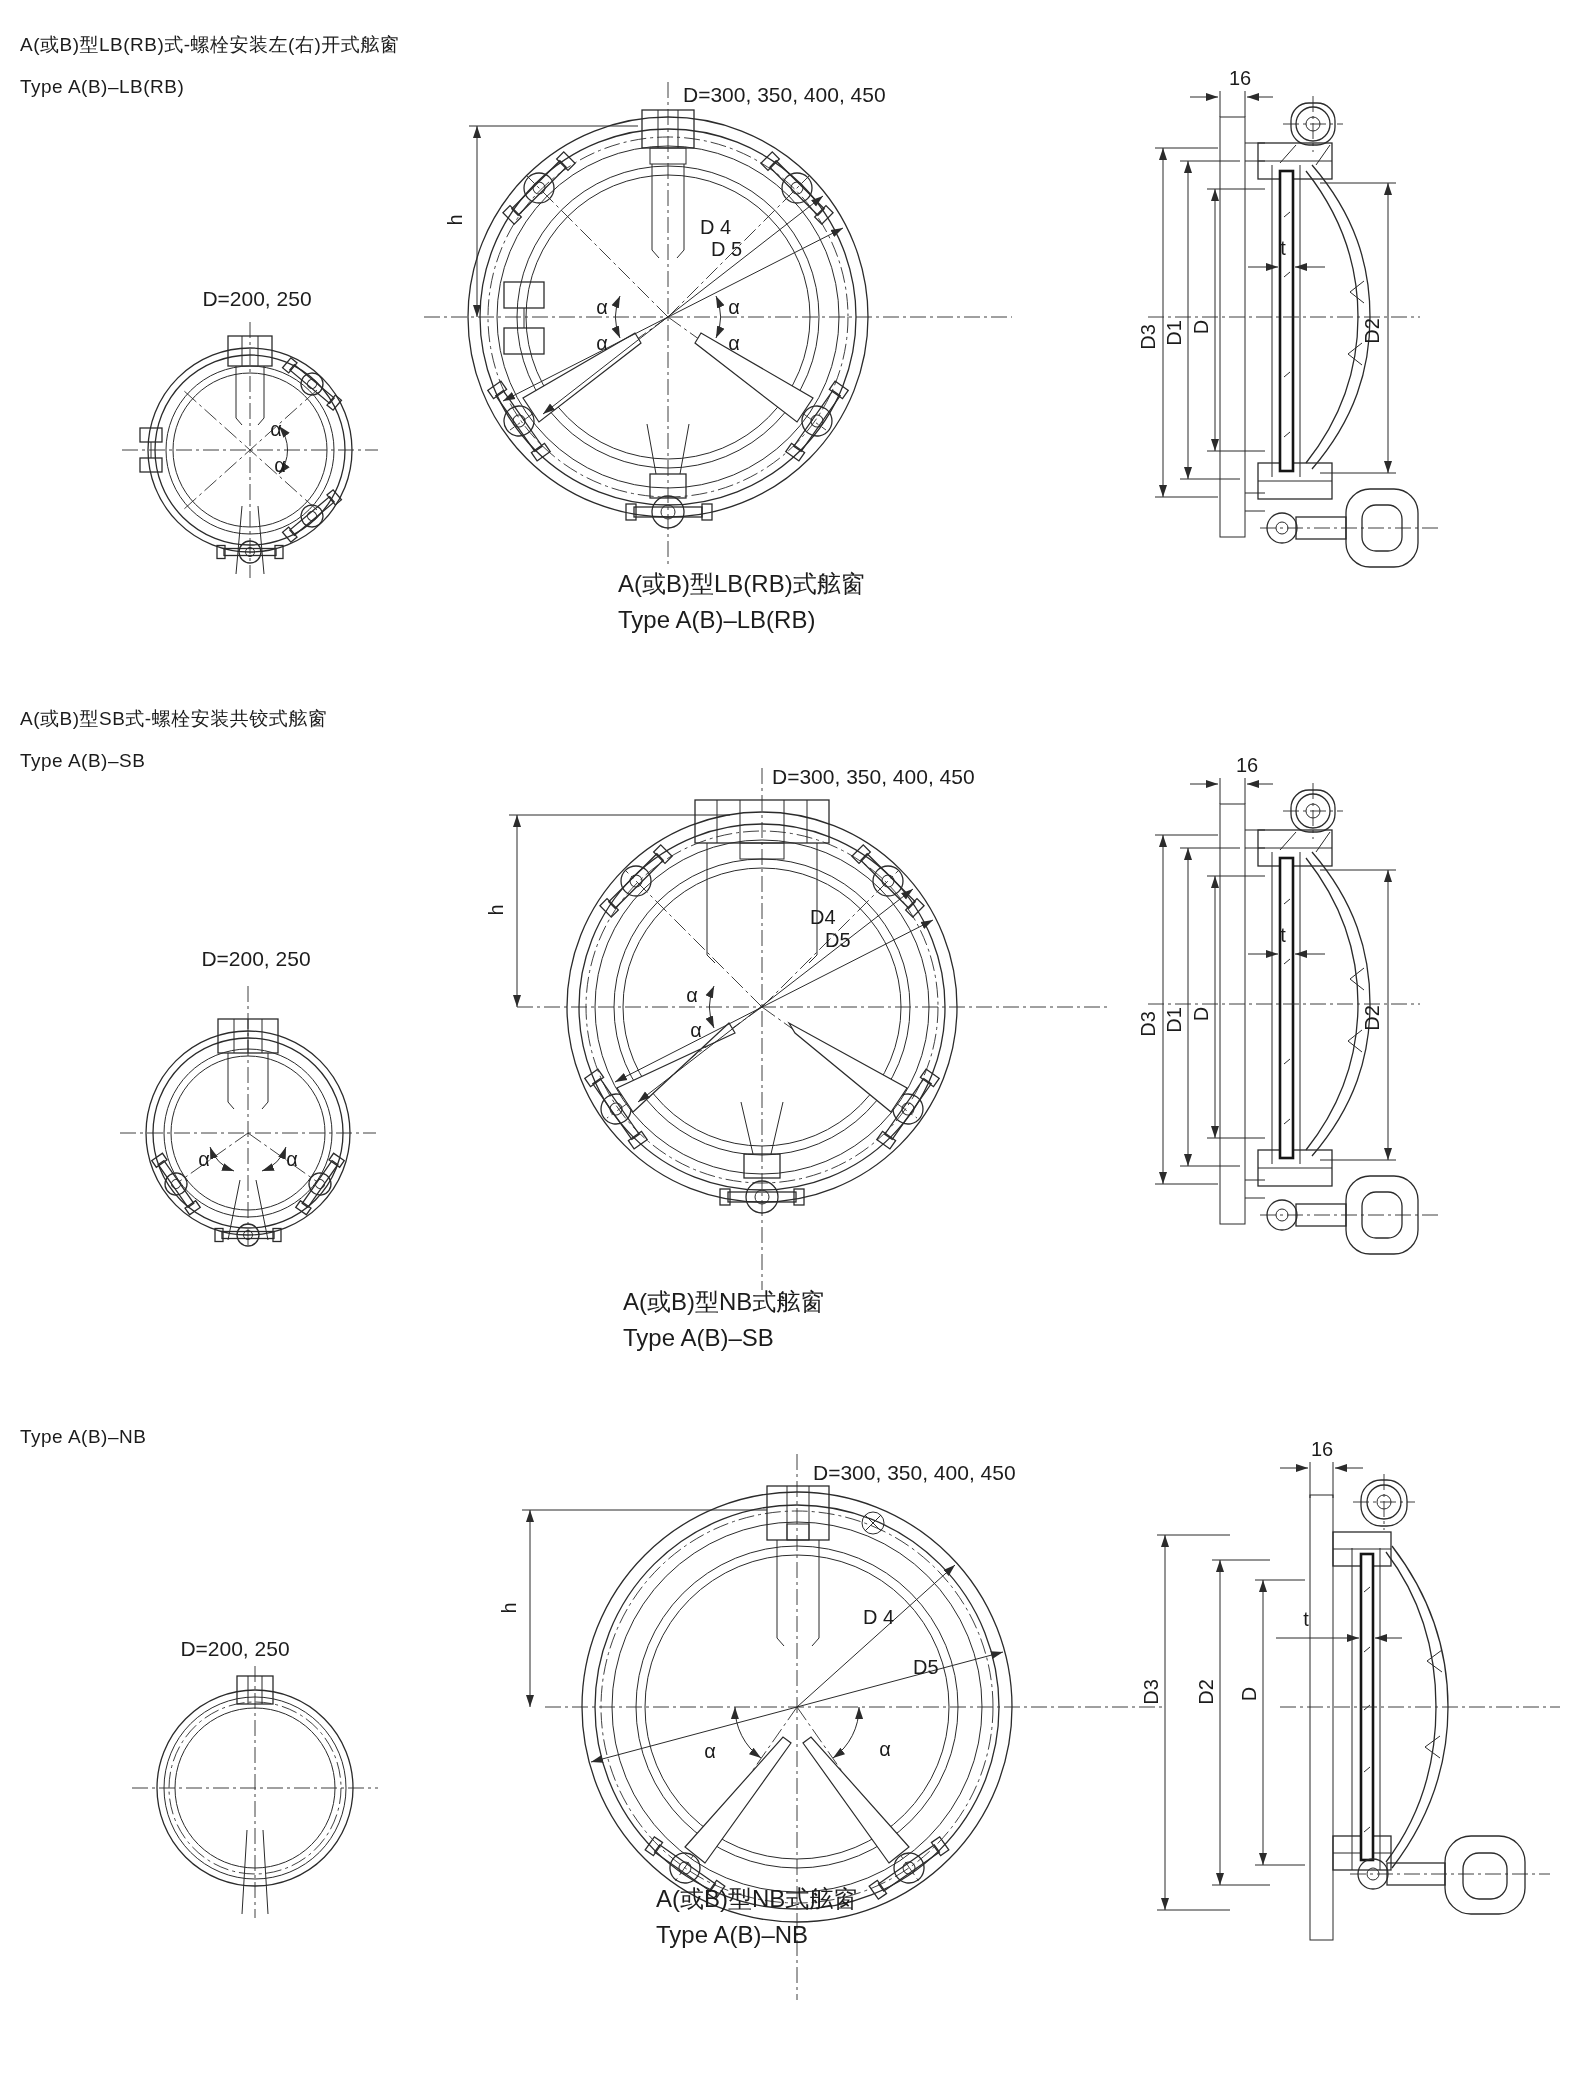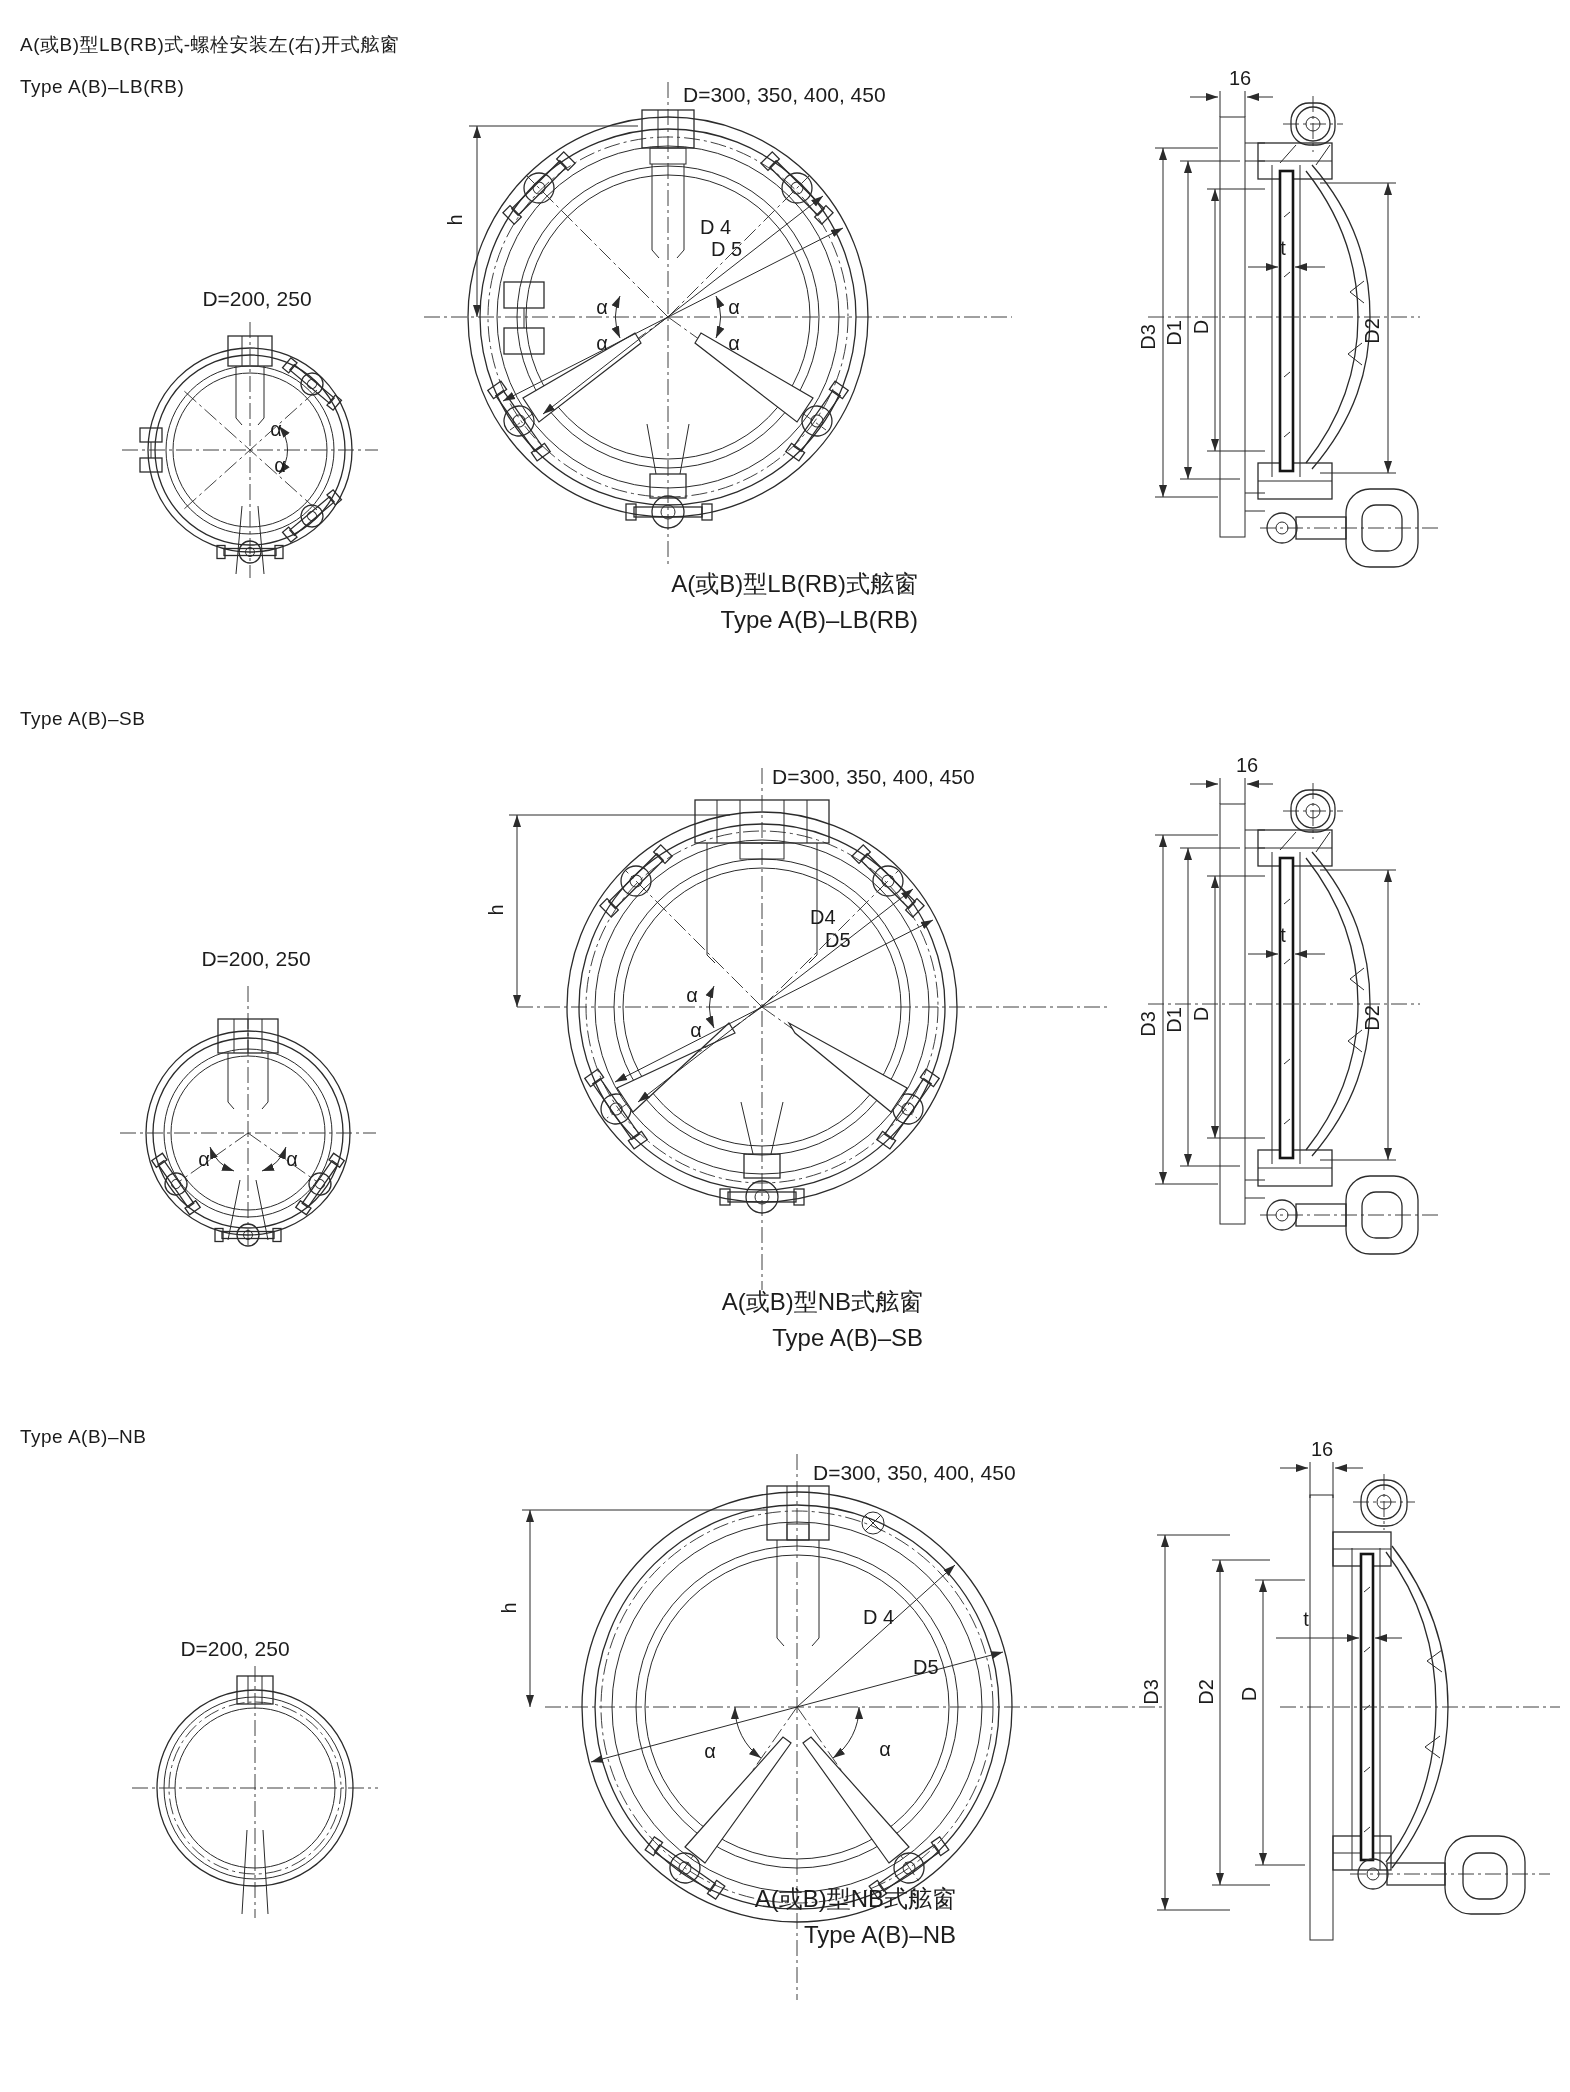--- a/index.html
+++ b/index.html
@@ -1,20 +1,20 @@
 <!DOCTYPE html>
 <html><head>
 <meta charset="utf-8">
 <style>
   *{margin:0;padding:0;box-sizing:border-box}
   html,body{background:#ffffff}
   body{width:1570px;height:2092px;position:relative;font-family:"Liberation Sans",sans-serif;color:#1c1c1c;overflow:hidden}
   .abs{position:absolute}
   .hdr{font-size:19px;line-height:42px;letter-spacing:.5px;white-space:nowrap}
-  .cap{font-size:24px;line-height:36px;text-align:right;white-space:nowrap}
+  .cap{font-size:24px;line-height:36px;text-align:left;white-space:nowrap}
   svg.draw{position:absolute;overflow:visible}
   .ln{fill:none;stroke:#2b2b2b;stroke-width:1.3}
   .thin{fill:none;stroke:#2b2b2b;stroke-width:1}
   .cl{fill:none;stroke:#2b2b2b;stroke-width:.9;stroke-dasharray:16 4 3 4}
   .dim{fill:none;stroke:#2b2b2b;stroke-width:1}
   .glass{fill:#ffffff;stroke:#151515;stroke-width:2.6}
   .arm{fill:#ffffff;stroke:#2b2b2b;stroke-width:1.2}
   text{fill:#1c1c1c;font-family:"Liberation Sans",sans-serif}
   .t20{font-size:20px}
   .t21{font-size:21px}
@@ -274,20 +274,21 @@
   </g>
   <line class="cl" x1="28" y1="252" x2="300" y2="252"></line>
 </svg>
 
 <div class="abs cap" style="left:618px;top:566px;width:300px">
   <div>A(或B)型LB(RB)式舷窗</div>
   <div>Type A(B)–LB(RB)</div>
 </div>
 
 <div class="abs hdr" style="left:20px;top:698px">
+  <div>A(或B)型SB式-螺栓安装共铰式舷窗</div>
   <div>Type A(B)–SB</div>
 </div>
 
 <svg class="draw" style="left:100px;top:940px" width="280" height="310" viewBox="0 0 280 310">
   <text class="t21" x="156" y="26" text-anchor="middle">D=200, 250</text>
   <g>
     <line class="cl" x1="148" y1="46" x2="148" y2="306"></line>
     <line class="cl" x1="20" y1="193" x2="276" y2="193"></line>
     <line class="cl" x1="148" y1="193" x2="80" y2="241"></line>
     <line class="cl" x1="148" y1="193" x2="216" y2="241"></line>

